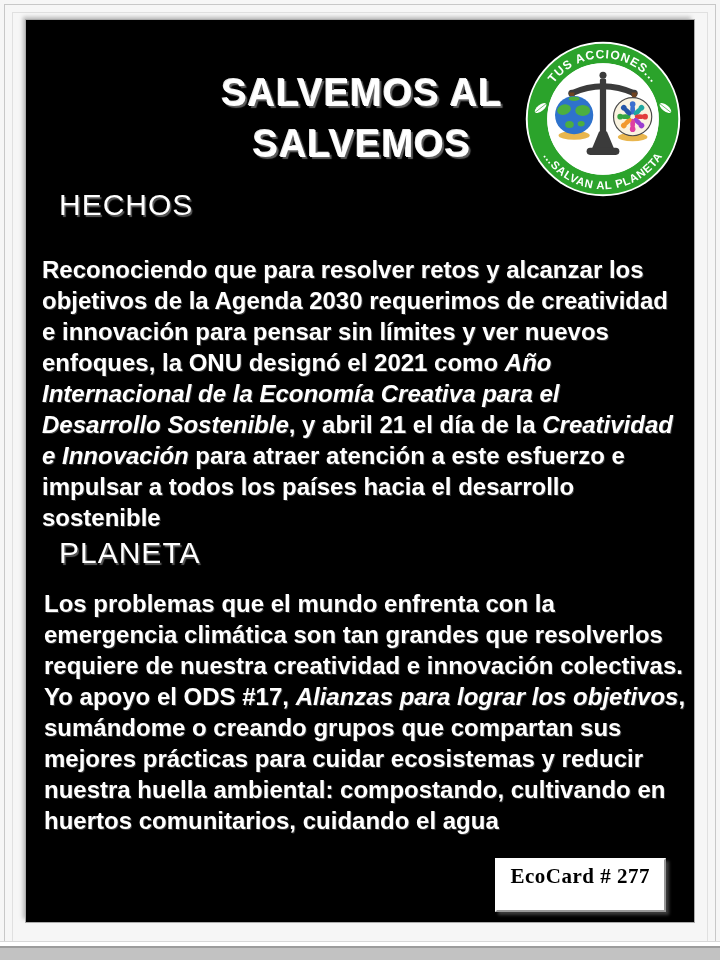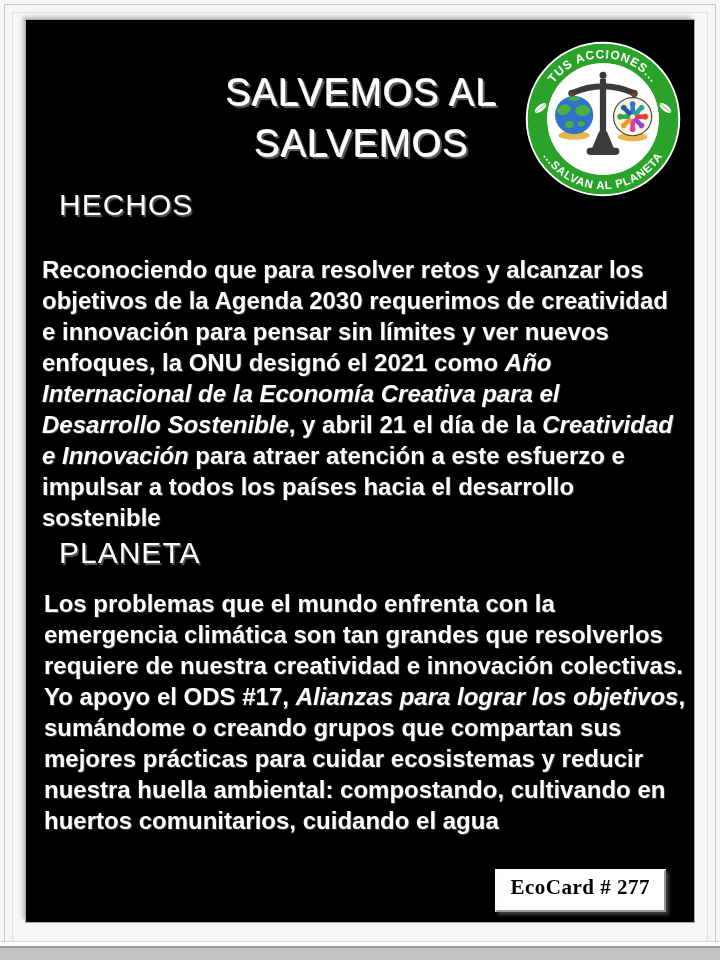--- a/index.html
+++ b/index.html
@@ -15,21 +15,21 @@
     background:#c2c2c2; border-top:2px solid #9c9c9c; box-shadow:0 -4px 0 #ffffff, 0 -5px 0 #d8d8d8;
   }
   .board {
     position:absolute; left:26px; top:20px; width:668px; height:902px;
     background:#000000;
     box-shadow:0 0 0 1px #ababab, -3px -3px 4px rgba(0,0,0,0.25);
   }
   .title {
     position:absolute; top:48px; left:96px; width:480px;
     margin:0; text-align:center; color:#ffffff;
-    font-size:38px; font-weight:normal; line-height:51px; letter-spacing:1px;
+    font-size:38px; font-weight:bold; line-height:51px; letter-spacing:1px;
     text-shadow:2px 2px 1px #5d5d5d, -1px -1px 0 #e8e8e8;
   }
   .logo { position:absolute; top:21px; right:13px; width:156px; height:156px; }
   .ring-text { fill:#ffffff; font-weight:bold; font-family:"Liberation Sans",sans-serif; }
   .section-heading {
     position:absolute; margin:0; color:#ffffff;
     font-size:30px; font-weight:normal; letter-spacing:1px;
     text-shadow:1.5px 1.5px 1px #5a5a5a;
   }
   .h-hechos   { top:168px; left:33px; }
@@ -39,21 +39,21 @@
     font-size:24px; font-weight:bold; line-height:31px;
     text-shadow:1px 1px 0 #3a3a3a;
   }
   .p-hechos   { top:230px; left:12px; right:12px; }
   .p-acciones { top:564px; left:14px;  right:4px;  }
   .it { font-style:italic; }
   .ecocard {
     position:absolute; right:28px; bottom:10px;
     background:#ffffff; color:#000000;
     font-family:"Liberation Serif", serif; font-weight:bold; font-size:21px;
-    padding:4px 14px 10px 14px;
+    padding:4px 14px 21px 14px;
     border:2px solid; border-color:#fdfdfd #989898 #989898 #fdfdfd;
     box-shadow:3px 3px 3px rgba(70,70,70,0.85);
     letter-spacing:0.5px;
   }
 </style>
 </head>
 <body>
 
 <div class="stage">
   <div class="frame-line-outer"></div>

